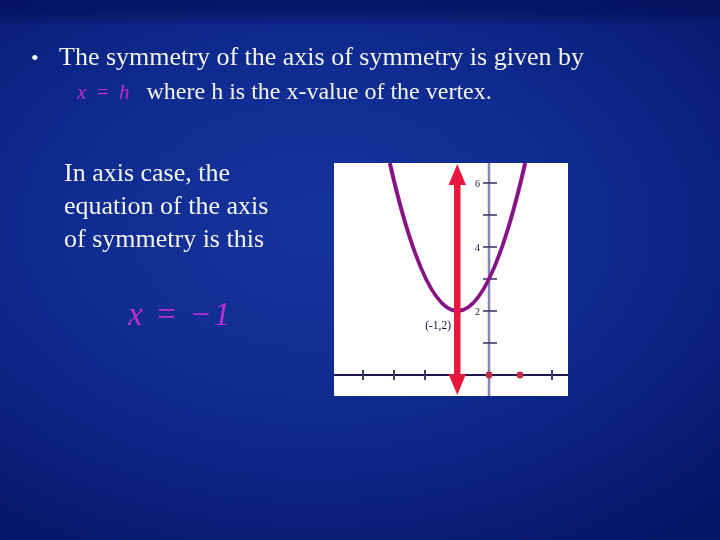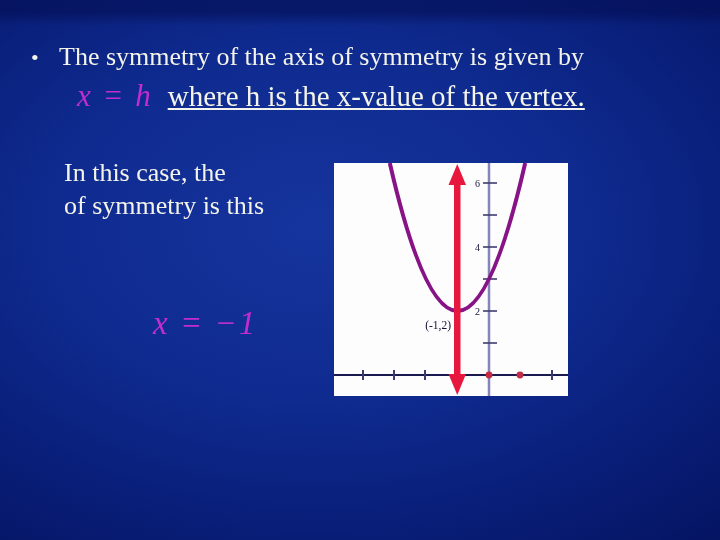--- a/index.html
+++ b/index.html
@@ -14,45 +14,46 @@
   .bullet-row{
     position:absolute;left:31px;top:42px;display:flex;align-items:baseline;
     font-size:26px;white-space:nowrap;
   }
   .bullet-marker{width:28px;font-size:22px;}
   .eq-row{
     position:absolute;left:77px;top:78px;display:flex;align-items:baseline;gap:15px;
     white-space:nowrap;
   }
   .magenta{color:#c12dd1;font-style:italic;}
-  .eq1{font-size:31px;letter-spacing:2px;}
-  .eq-desc{font-size:29px;text-decoration:underline;}
+  .eq1{font-size:21px;letter-spacing:2px;}
+  .eq-desc{font-size:24px;}
   .case-para{position:absolute;left:64px;top:156px;font-size:26px;line-height:33px;}
-  .eq2{position:absolute;left:128px;top:305px;font-size:33px;letter-spacing:2px;margin-left:25px;}
+  .eq2{position:absolute;left:128px;top:296px;font-size:33px;letter-spacing:2px;}
   .graph-panel{
     position:absolute;left:334px;top:163px;width:234px;height:233px;background:#fdfdfd;
   }
   .graph-panel svg{display:block;width:234px;height:233px;}
   svg text{font-family:"Liberation Serif","DejaVu Serif",serif;}
 </style>
 </head>
 <body>
 
 <div class="bullet-row txt">
   <span class="bullet-marker">•</span>
   <span>The symmetry of the axis of symmetry is given by</span>
 </div>
 
 <div class="eq-row">
   <span class="magenta eq1">x = h</span>
   <span class="txt eq-desc">where h is the x-value of the vertex.</span>
 </div>
 
 <div class="case-para txt">
-  <div>In this case, the</div>
+  <div>In axis case, the</div>
+  <div>equation of the axis</div>
   <div>of symmetry is this</div>
 </div>
 
 <div class="eq2 magenta">x = −1</div>
 
 <div class="graph-panel">
   <svg viewBox="0 0 234 233">
 
     <line x1="155" y1="0" x2="155" y2="233" stroke="#8585bb" stroke-width="2.5"></line>
 

